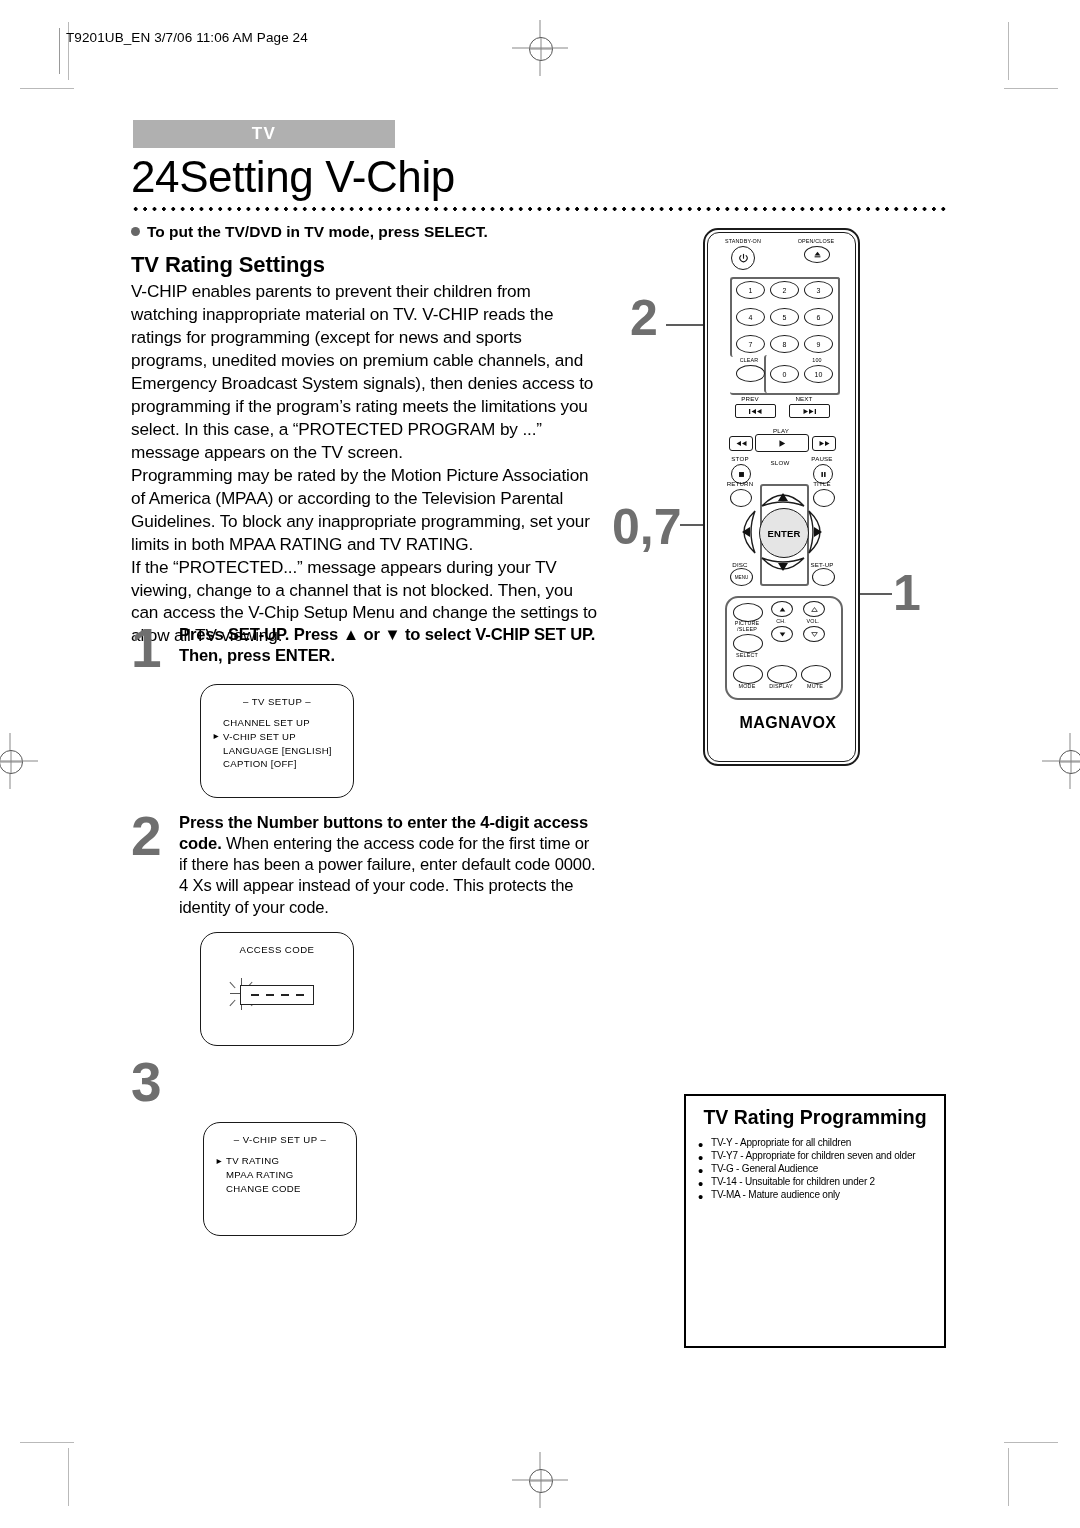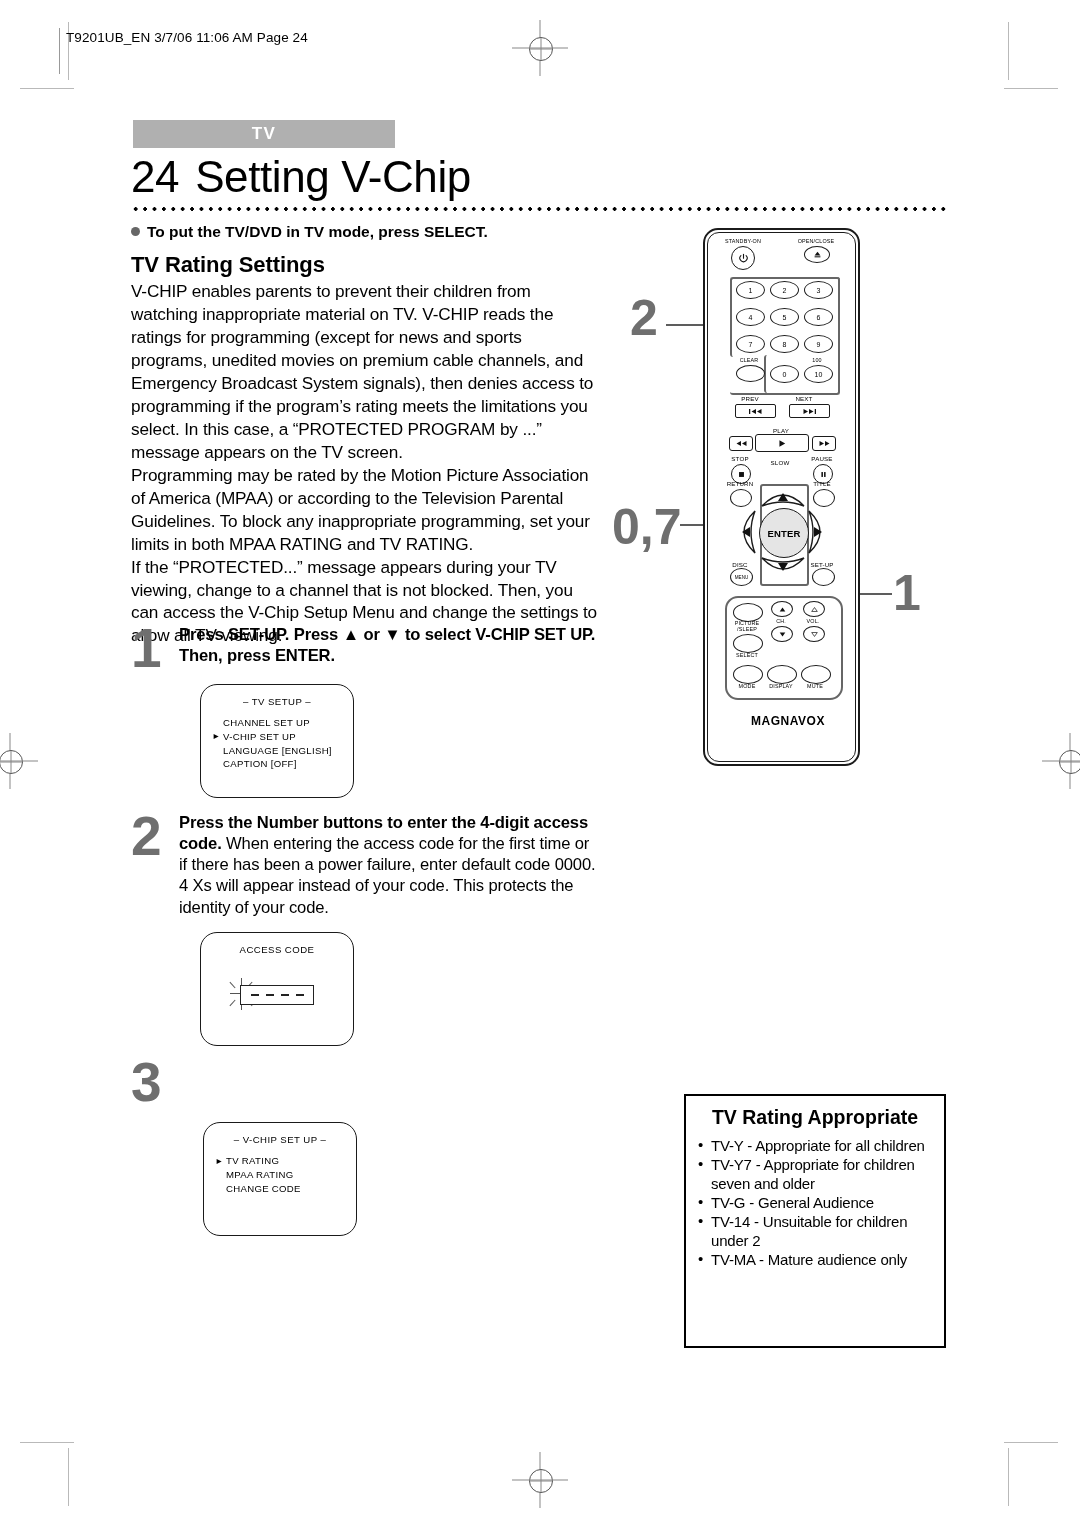--- a/index.html
+++ b/index.html
@@ -37,21 +37,21 @@
   .filehdr{position:absolute;left:66px;top:30px;font-size:13.5px;letter-spacing:.1px;
            white-space:nowrap;}
   .filehdr .bar{position:absolute;left:-7px;top:-2px;width:1px;height:46px;background:#999;}
 
   
   .tvtab{position:absolute;left:133px;top:120px;width:262px;height:28px;background:#b0b0b0;}
   .tvtab span{display:block;text-align:center;line-height:28px;color:#fff;
         font-weight:bold;font-size:17px;letter-spacing:1.4px;}
   .pagetitle{position:absolute;left:131px;top:152px;font-size:44px;font-weight:normal;
         letter-spacing:-.4px;white-space:nowrap;}
-  .pagetitle .num{margin-right:16px;}
+  .pagetitle .num{margin-right:0;}
   .dotrule{position:absolute;left:131px;top:206px;width:817px;height:6px;
         background-image:radial-gradient(circle,#000 1.7px,transparent 1.9px);
         background-size:9.4px 6px;background-repeat:repeat-x;}
 
   
   .leftcol{position:absolute;left:131px;top:222px;width:470px;}
   .bulletline{font-size:15.5px;font-weight:bold;line-height:1.3;margin:0 0 10px 0;}
   .bulletline .dot{display:inline-block;width:9px;height:9px;border-radius:50%;
         background:#666;margin-right:7px;vertical-align:1px;}
   .h2{font-size:22px;font-weight:bold;margin:0 0 2px 0;letter-spacing:-.1px;}
@@ -83,21 +83,21 @@
   .cursor .d1{left:2px;top:3px;width:1.2px;height:8px;transform:rotate(-42deg);}
   .cursor .d2{left:19px;top:3px;width:1.2px;height:8px;transform:rotate(42deg);}
   .cursor .d3{left:2px;top:21px;width:1.2px;height:8px;transform:rotate(42deg);}
   .cursor .d4{left:19px;top:21px;width:1.2px;height:8px;transform:rotate(-42deg);}
 
   
   .expbox{position:absolute;left:684px;top:1094px;width:262px;height:254px;
         border:2.2px solid #000;background:#fff;box-sizing:border-box;}
   .expbox h3{font-size:19.5px;font-weight:bold;text-align:center;margin:10px 0 8px 0;}
   .expbox ul{list-style:none;margin:0;padding:0 8px 0 12px;}
-  .expbox li{font-size:15px;line-height:1.245;margin-bottom:.5px;padding-left:13px;
+  .expbox li{font-size:10px;line-height:1.245;margin-bottom:.5px;padding-left:13px;
         position:relative;letter-spacing:-.2px;}
   .expbox li::before{content:"\2022";position:absolute;left:0;top:-1px;font-size:15px;}
 
   
   .callout{position:absolute;font-size:50px;font-weight:bold;color:#6f6f6f;line-height:1;}
   .lead{position:absolute;background:#5d5d5d;height:2.2px;}
 
   
   .remote{position:absolute;left:703px;top:228px;width:157px;height:538px;}
   .rbody{position:absolute;inset:0;border:2px solid #1b1b1b;border-radius:15px;background:#fff;}
@@ -106,21 +106,21 @@
   .rgroup{position:absolute;border:2.2px solid #666;border-radius:3px;}
   .rgroup.rnd{border-radius:13px;}
   .btn{position:absolute;border:1.5px solid #1b1b1b;border-radius:50%;background:#fff;
         display:flex;align-items:center;justify-content:center;font-size:7px;}
   .lbl{position:absolute;font-size:5.4px;letter-spacing:.15px;text-align:center;
         white-space:nowrap;transform:translateX(-50%);}
   .lbl.b7{font-size:6.2px;}
   .pill{position:absolute;border:1.5px solid #1b1b1b;border-radius:2px;background:#fff;
         display:flex;align-items:center;justify-content:center;font-size:7px;}
   .brand{position:absolute;left:0;width:170px;top:486px;text-align:center;
-        font-size:12px;font-weight:bold;letter-spacing:.5px;}
+        font-size:16px;font-weight:bold;letter-spacing:.5px;}
   .navwrap{position:absolute;left:34px;top:258px;width:90px;height:92px;}
   .enter{position:absolute;left:22px;top:22px;width:48px;height:48px;border-radius:50%;
         border:1.6px solid #1b1b1b;background:#e5e5e5;display:flex;align-items:center;
         justify-content:center;font-size:9.5px;font-weight:bold;letter-spacing:.2px;}
 </style>
 </head>
 <body>
 
 <div class="page">
 
@@ -211,21 +211,21 @@
   <div class="osd" style="left:203px;top:1122px;width:152px;height:112px;">
     <div class="osdtitle">– V-CHIP SET UP –</div>
     <ul>
       <li><span class="car">►</span><span>TV RATING</span></li>
       <li><span class="car"></span><span>MPAA RATING</span></li>
       <li><span class="car"></span><span>CHANGE CODE</span></li>
     </ul>
   </div>
 
   <div class="expbox">
-    <h3>TV Rating Appropriate</h3>
+    <h3>TV Rating Programming</h3>
     <ul>
       <li>TV-Y - Appropriate for all children</li>
       <li>TV-Y7 - Appropriate for children seven and older</li>
       <li>TV-G - General Audience</li>
       <li>TV-14 - Unsuitable for children under 2</li>
       <li>TV-MA - Mature audience only</li>
     </ul>
   </div>
 
   <div class="callout" style="left:630px;top:293px;">2</div>

